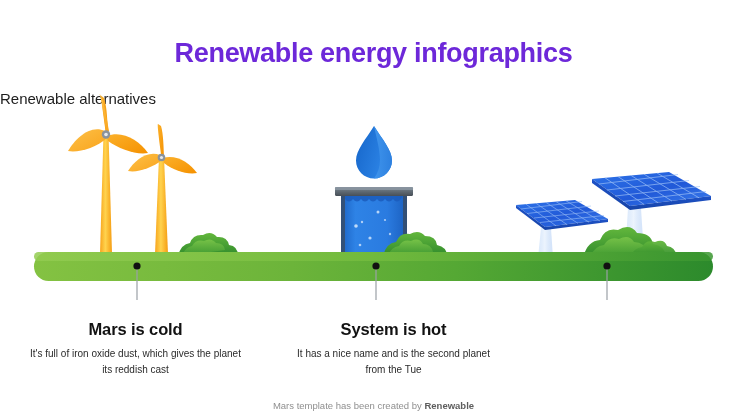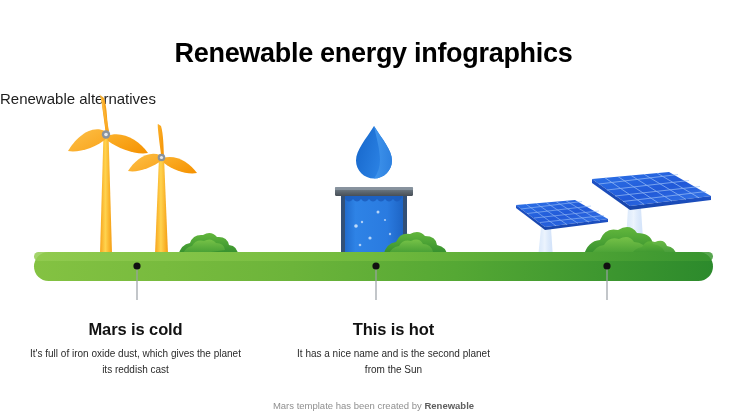--- a/index.html
+++ b/index.html
@@ -25,21 +25,21 @@
   
   .title {
     position: absolute;
     top: 38px;
     left: 0;
     width: 747px;
     text-align: center;
     font-size: 27px;
     font-weight: bold;
     letter-spacing: -0.3px;
-    color: #000000;
+    color: #6d28d9;
   }
   .subtitle {
     position: absolute;
     top: 90px;
     left: 0;
     width: 747px;
     text-align: left;
     font-size: 15px;
     font-weight: normal;
     color: #1d1d1d;
@@ -296,21 +296,21 @@
   </div>
 
   <div class="captions">
 
     <div class="caption c0">
       <p class="caption-title">Mars is cold</p>
       <p class="caption-body">It's full of iron oxide dust, which gives the planet its reddish cast</p>
     </div>
 
     <div class="caption c1">
-      <p class="caption-title">This is hot</p>
-      <p class="caption-body">It has a nice name and is the second planet from the Sun</p>
+      <p class="caption-title">System is hot</p>
+      <p class="caption-body">It has a nice name and is the second planet from the Tue</p>
     </div>
 
   </div>
 
   <div class="footer"><span>Mars template has been created by </span><b>Renewable</b></div>
 
 </div>
 
 </body></html>

